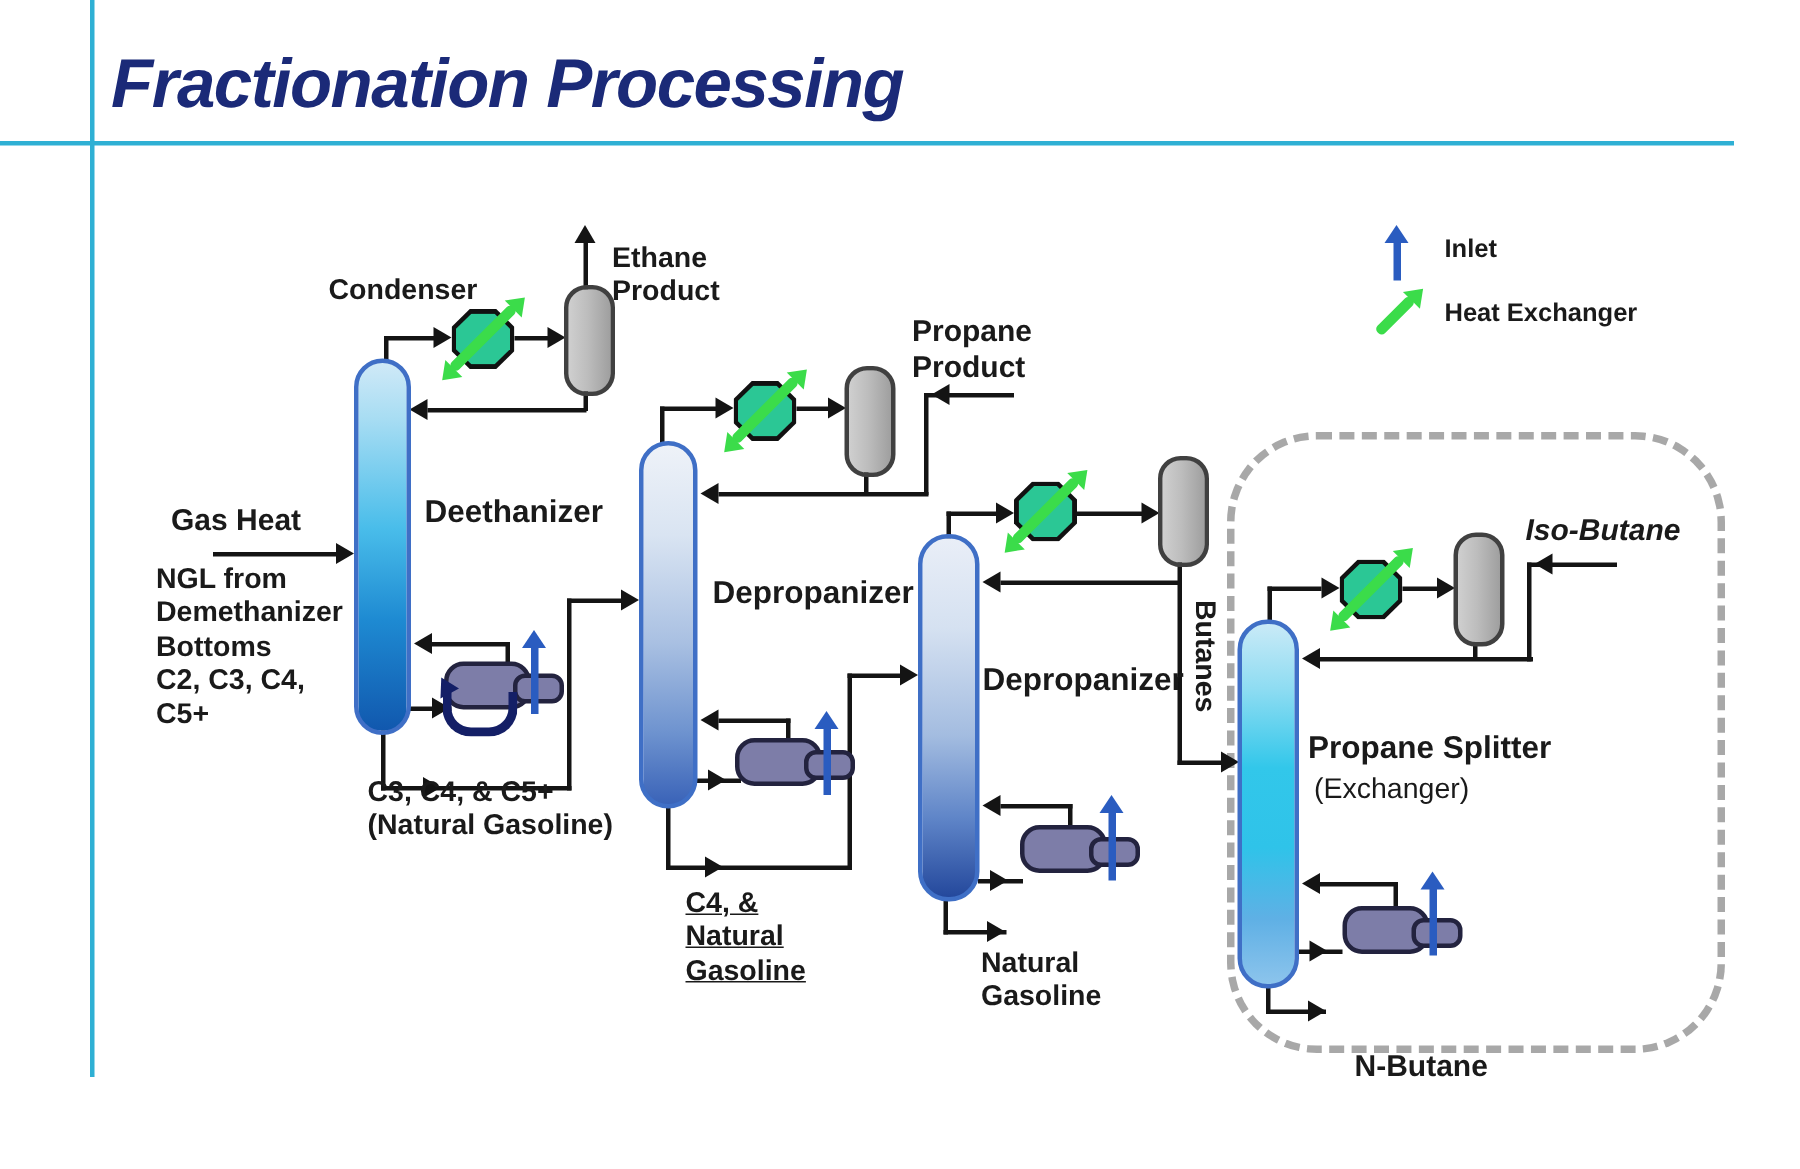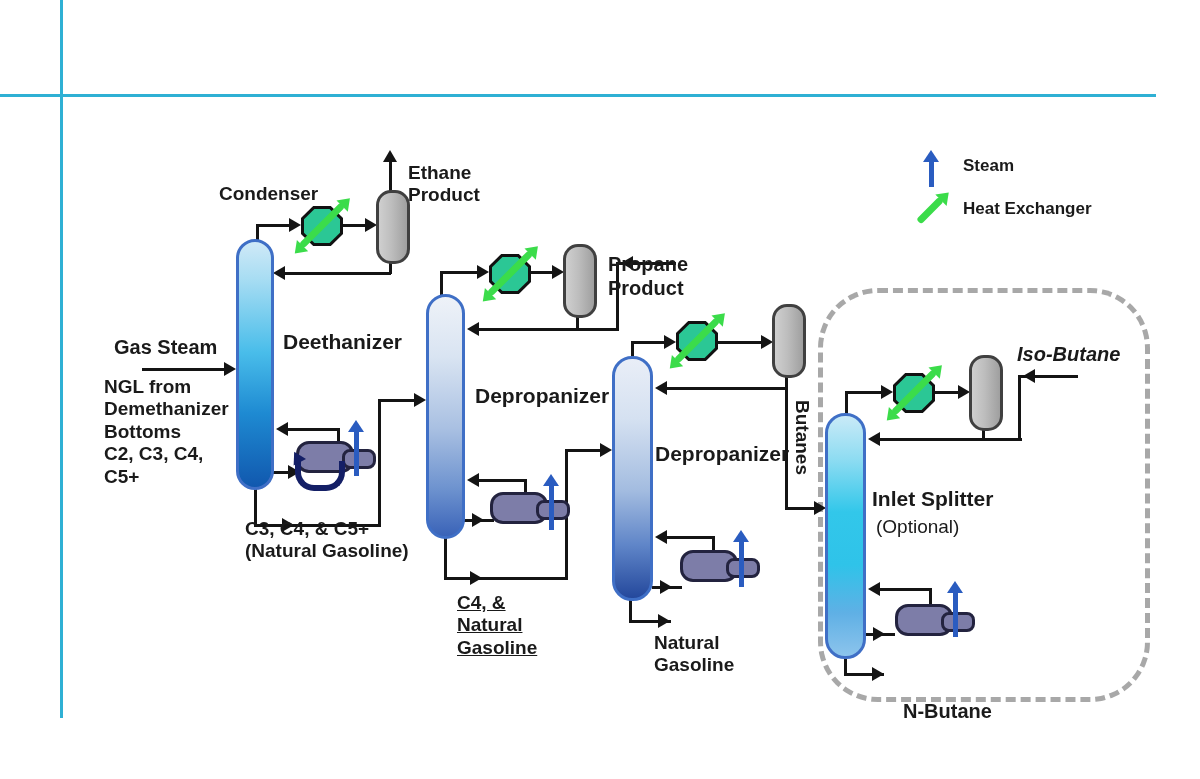--- a/index.html
+++ b/index.html
@@ -54,23 +54,24 @@
        border-bottom:12px solid #141f66;transform:rotate(-28deg);}
   .legend-lbl{position:absolute;color:#1a1a1a;font-weight:bold;font-size:17px;}
 </style>
 </head>
 <body>
 
 <div id="stage">
 
   <div class="rule-v"></div>
   <div class="rule-h"></div>
+  <div id="title">Fractionation Processing</div>
 
   <div class="steam" style="left:929px;top:161px;height:26px;"></div>
-  <div class="legend-lbl" style="left:963px;top:156px;">Steam</div>
+  <div class="legend-lbl" style="left:963px;top:156px;">Inlet</div>
   <div class="hx" style="left:914px;top:207px;width:32px;"></div>
   <div class="legend-lbl" style="left:963px;top:199px;">Heat Exchanger</div>
 
   <div class="dashedbox"></div>
 
   <div class="ln" style="left:256px;top:224px;width:3px;height:18px;"></div>
   <div class="ln" style="left:256px;top:224px;width:36px;height:3px;"></div>
   <div class="ar" style="left:289px;top:218px;"></div>
   <div class="ln" style="left:343px;top:224px;width:24px;height:3px;"></div>
   <div class="ar" style="left:365px;top:218px;"></div>
@@ -102,21 +103,21 @@
   <div class="reb" style="left:296px;top:441px;width:52px;height:26px;"></div>
   <div class="nub" style="left:342px;top:449px;width:28px;height:14px;"></div>
   <div class="steam" style="left:354px;top:431px;height:45px;"></div>
   <div class="arc"></div>
   <div class="arc-head"></div>
 
   <div class="lbl" style="left:219px;top:183px;">Condenser</div>
   <div class="lbl" style="left:408px;top:162px;">Ethane
 Product</div>
   <div class="lbl big" style="left:283px;top:330px;">Deethanizer</div>
-  <div class="lbl" style="left:114px;top:336px;font-size:20px;">Gas Steam</div>
+  <div class="lbl" style="left:114px;top:336px;font-size:20px;">Gas Heat</div>
   <div class="lbl" style="left:104px;top:376px;">NGL from
 Demethanizer
 Bottoms
 C2, C3, C4,
 C5+</div>
   <div class="lbl" style="left:245px;top:518px;">C3, C4, &amp; C5+
 (Natural Gasoline)</div>
 
   <div class="ln" style="left:440px;top:271px;width:3px;height:26px;"></div>
   <div class="ln" style="left:440px;top:271px;width:38px;height:3px;"></div>
@@ -144,21 +145,21 @@
   <div class="col g2" style="left:426px;top:294px;width:39px;height:245px;"></div>
   <div class="oct" style="left:489px;top:254px;">
       <div class="oct-in"></div>
     </div>
   <div class="hx dbl" style="left:481px;top:270px;width:58px;"></div>
   <div class="cap" style="left:563px;top:244px;"></div>
   <div class="reb" style="left:490px;top:492px;width:52px;height:26px;"></div>
   <div class="nub" style="left:536px;top:500px;width:28px;height:14px;"></div>
   <div class="steam" style="left:549px;top:485px;height:45px;"></div>
 
-  <div class="lbl" style="left:608px;top:210px;font-size:20px;margin-top:43px;">Propane
+  <div class="lbl" style="left:608px;top:210px;font-size:20px;">Propane
 Product</div>
   <div class="lbl big" style="left:475px;top:384px;">Depropanizer</div>
   <div class="lbl" style="left:457px;top:592px;text-decoration:underline;">C4, &amp;
 Natural
 Gasoline</div>
 
   <div class="ln" style="left:631px;top:341px;width:3px;height:18px;"></div>
   <div class="ln" style="left:631px;top:341px;width:34px;height:3px;"></div>
   <div class="ar" style="left:664px;top:335px;"></div>
   <div class="ln" style="left:718px;top:341px;width:44px;height:3px;"></div>
@@ -216,17 +217,17 @@
   <div class="oct" style="left:893px;top:373px;">
       <div class="oct-in"></div>
     </div>
   <div class="hx dbl" style="left:885px;top:389px;width:58px;"></div>
   <div class="cap" style="left:969px;top:355px;height:70px;"></div>
   <div class="reb" style="left:895px;top:604px;width:52px;height:26px;"></div>
   <div class="nub" style="left:941px;top:612px;width:28px;height:14px;"></div>
   <div class="steam" style="left:953px;top:592px;height:45px;"></div>
 
   <div class="lbl" style="left:1017px;top:343px;font-size:20px;font-style:italic;">Iso-Butane</div>
-  <div class="lbl big" style="left:872px;top:487px;">Inlet Splitter</div>
-  <div class="lbl" style="left:876px;top:516px;font-weight:normal;">(Optional)</div>
+  <div class="lbl big" style="left:872px;top:487px;">Propane Splitter</div>
+  <div class="lbl" style="left:876px;top:516px;font-weight:normal;">(Exchanger)</div>
   <div class="lbl" style="left:903px;top:700px;font-size:20px;">N-Butane</div>
 
 </div>
 
 </body></html>

